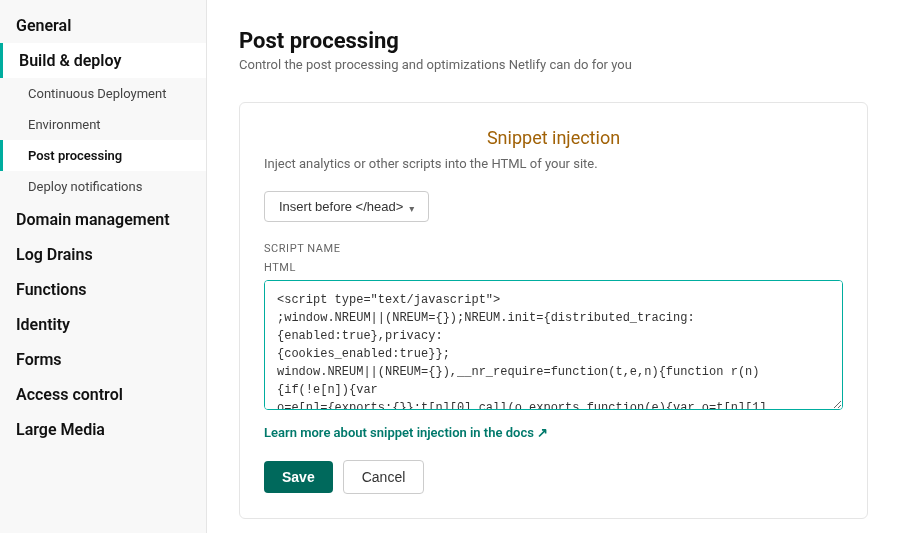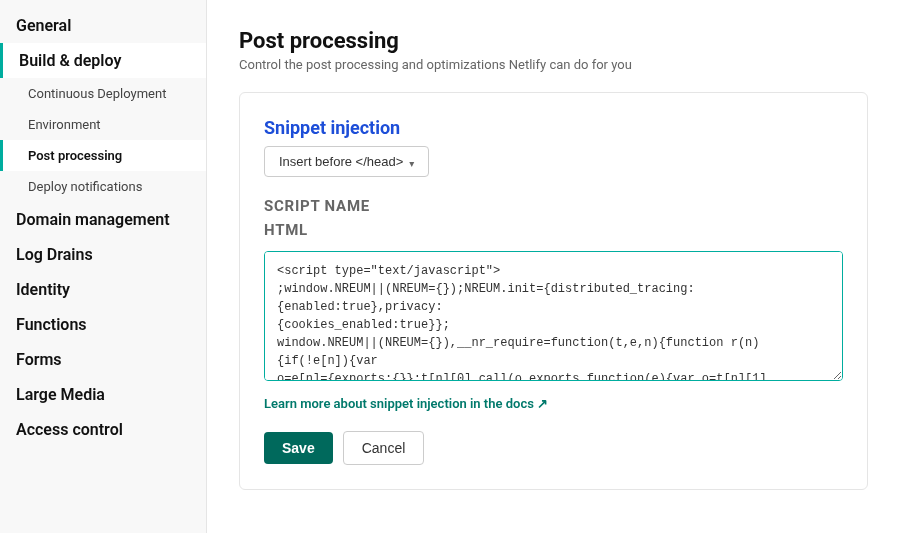--- a/index.html
+++ b/index.html
@@ -58,37 +58,38 @@
 
     .page-title {
       font-size: 22px;
       font-weight: 700;
       color: #111;
       margin-bottom: 4px;
     }
     .page-subtitle {
       font-size: 13px;
       color: #666;
-      margin-bottom: 20px;
+      margin-bottom: 30px;
     }
 
     
     .card {
       background: #fff;
       border: 1px solid #e5e5e5;
       border-radius: 6px;
       padding: 24px;
       max-width: 660px;
     }
 
     .section-title {
       font-size: 18px;
-      font-weight: 700;
-      color: #1d4ed8;
+      font-weight: 400;
+      color: #a16207;
       margin-bottom: 8px;
+      text-align: center;
     }
     .section-desc {
       font-size: 13px;
       color: #666;
       margin-bottom: 20px;
     }
 
     
     .dropdown-btn {
       display: inline-flex;
@@ -103,22 +104,22 @@
       color: #333;
       margin-bottom: 20px;
     }
     .chevron {
       font-size: 10px;
       color: #666;
     }
 
     
     .field-label {
-      font-size: 15px;
-      font-weight: 700;
+      font-size: 11px;
+      font-weight: 400;
       color: #666;
       text-transform: uppercase;
       letter-spacing: 0.05em;
       margin-bottom: 6px;
     }
     .text-input {
       width: 100%;
       padding: 8px 12px;
       border: 1px solid #ccc;
       border-radius: 4px;
@@ -180,49 +181,49 @@
       color: #333;
       border: 1px solid #ccc;
       border-radius: 4px;
       font-size: 14px;
       cursor: pointer;
     }
 
     .html-label-row {
       display: flex;
       align-items: center;
-      margin-bottom: 6px;
     }
   </style>
 </head>
 <body>
 
 <nav class="sidebar">
 
 <div class="sidebar-item parent">General</div>
     <div class="sidebar-item parent active">Build &amp; deploy</div>
     <div class="sidebar-item child">Continuous Deployment</div>
     <div class="sidebar-item child">Environment</div>
     <div class="sidebar-item child active">Post processing</div>
     <div class="sidebar-item child">Deploy notifications</div>
     <div class="sidebar-item parent">Domain management</div>
     <div class="sidebar-item parent">Log Drains</div>
+    <div class="sidebar-item parent">Functions</div>
     <div class="sidebar-item parent">Identity</div>
-    <div class="sidebar-item parent">Functions</div>
     <div class="sidebar-item parent">Forms</div>
+    <div class="sidebar-item parent">Access control</div>
     <div class="sidebar-item parent">Large Media</div>
-    <div class="sidebar-item parent">Access control</div>
   </nav>
 
 <main class="main">
   <h1 class="page-title">Post processing</h1>
   <p class="page-subtitle">Control the post processing and optimizations Netlify can do for you</p>
 
   <div class="card">
     <h2 class="section-title">Snippet injection</h2>
+    <p class="section-desc">Inject analytics or other scripts into the HTML of your site.</p>
 
     <button class="dropdown-btn">
       <span>Insert before &lt;/head&gt;</span>
       <span class="chevron">▾</span>
     </button>
 
     <div>
       <div class="field-label">Script name</div>
     </div>
 

